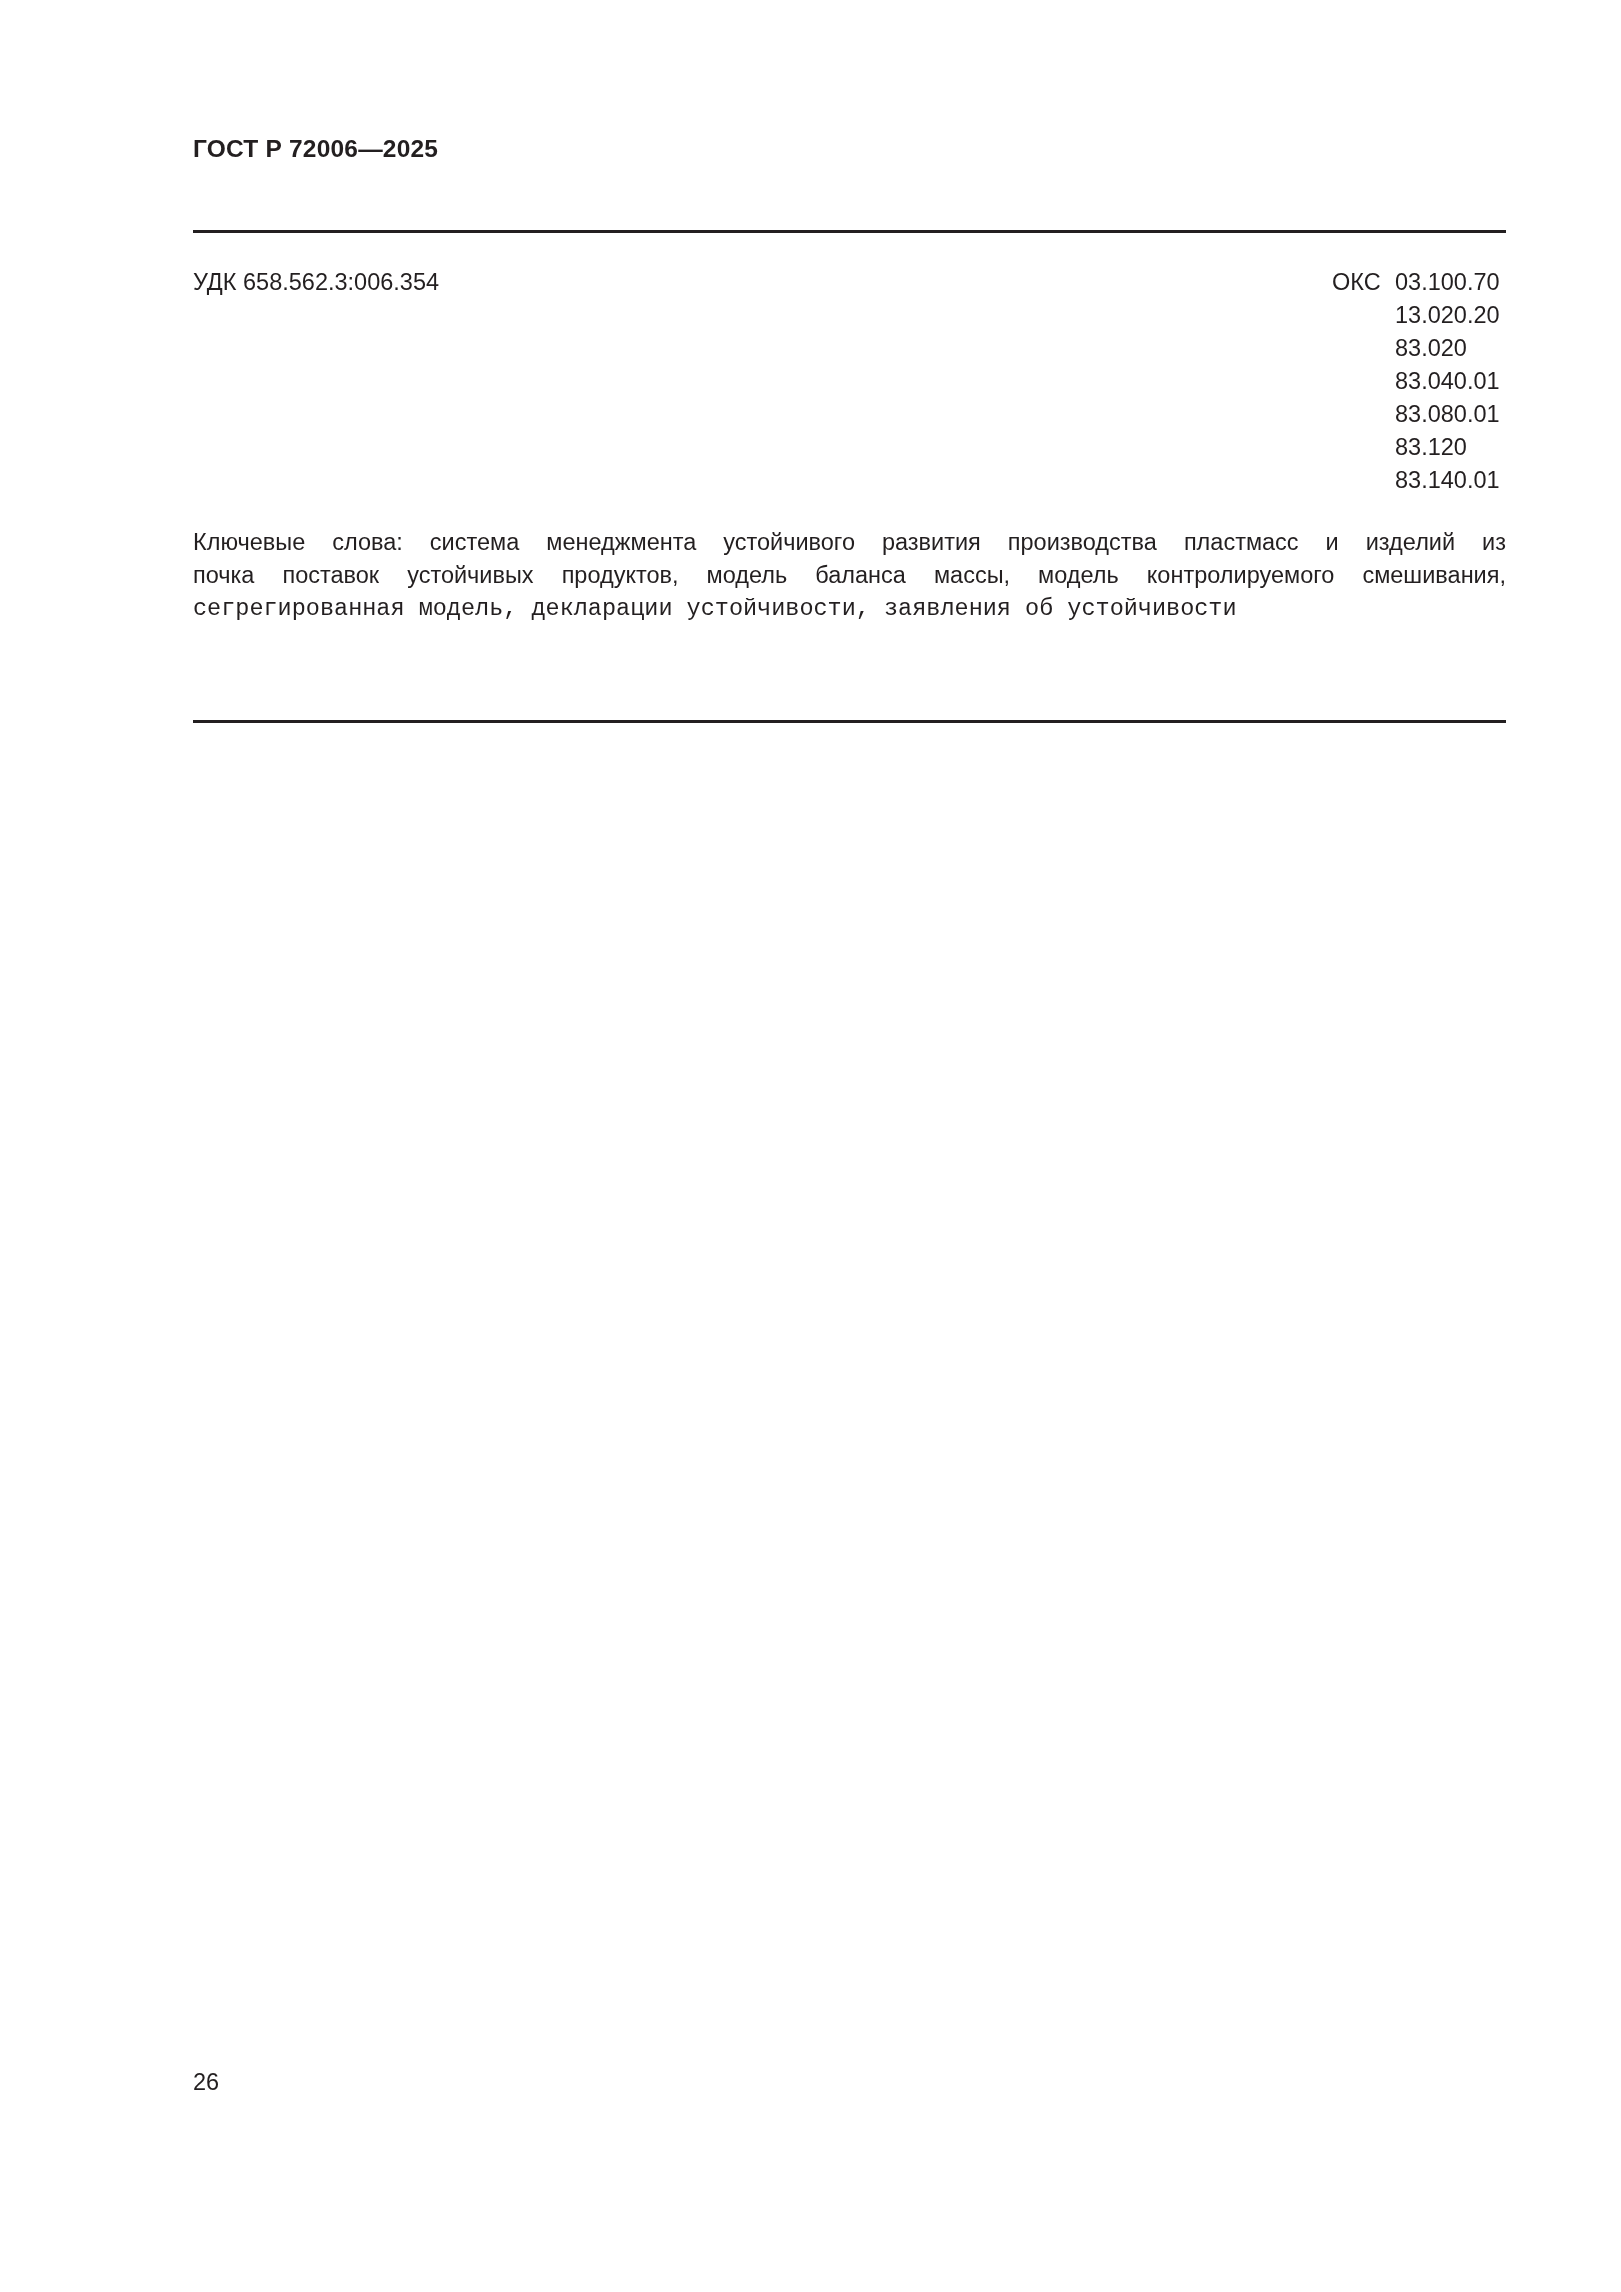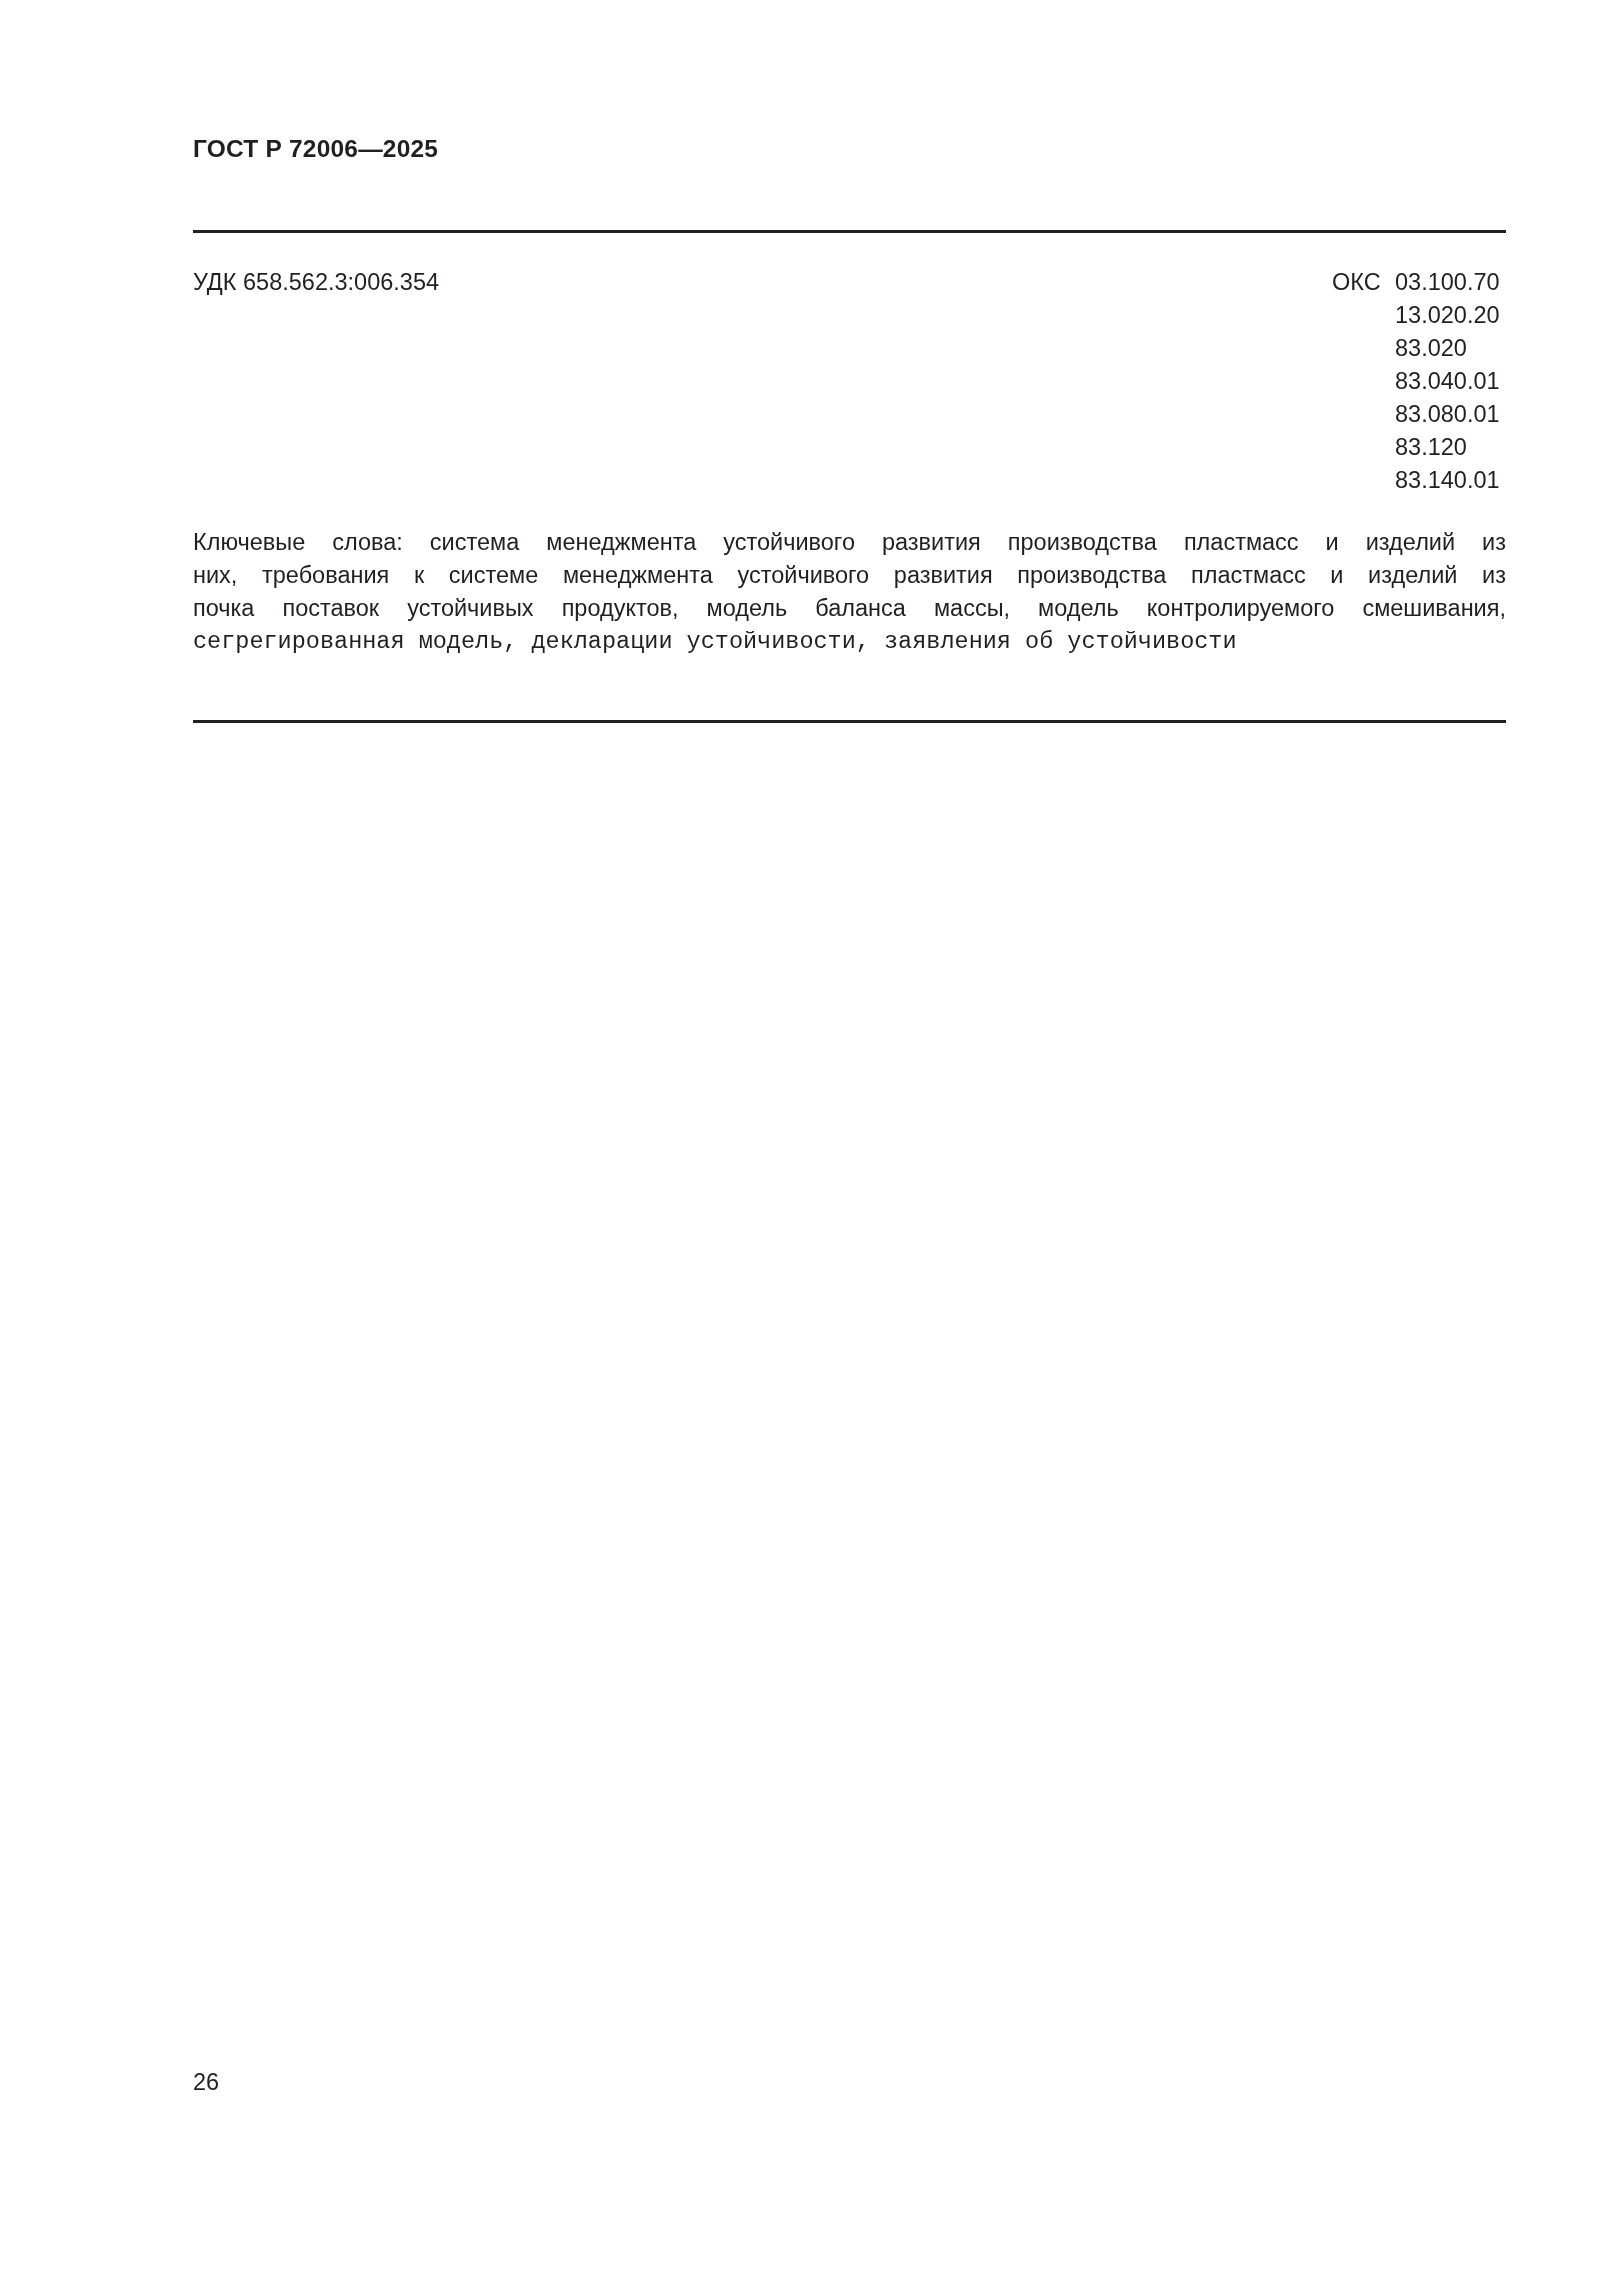--- a/index.html
+++ b/index.html
@@ -96,21 +96,20 @@
     <div>83.020</div>
     <div>83.040.01</div>
     <div>83.080.01</div>
     <div>83.120</div>
     <div>83.140.01</div>
   </div>
 </div>
 
 <div class="keywords">
   <div class="kw-line" style="text-align:justify;text-align-last:justify;">Ключевые слова: система менеджмента устойчивого развития производства пластмасс и изделий из</div>
-  <div class="kw-line" style="text-align:justify;text-align-last:justify;">них, требования к системе менеджмента устойчивого развития производства пластмасс и изделий из</div>
   <div class="kw-line" style="text-align:justify;text-align-last:justify;">почка поставок устойчивых продуктов, модель баланса массы, модель контролируемого смешивания,</div>
   <div class="kw-line" style="text-align:left;font-family:Liberation Mono, monospace;">сегрегированная модель, декларации устойчивости, заявления об устойчивости</div>
 </div>
 
 <div class="rule bottom"></div>
 
 <div class="page-number">26</div>
 
 
 </body></html>

